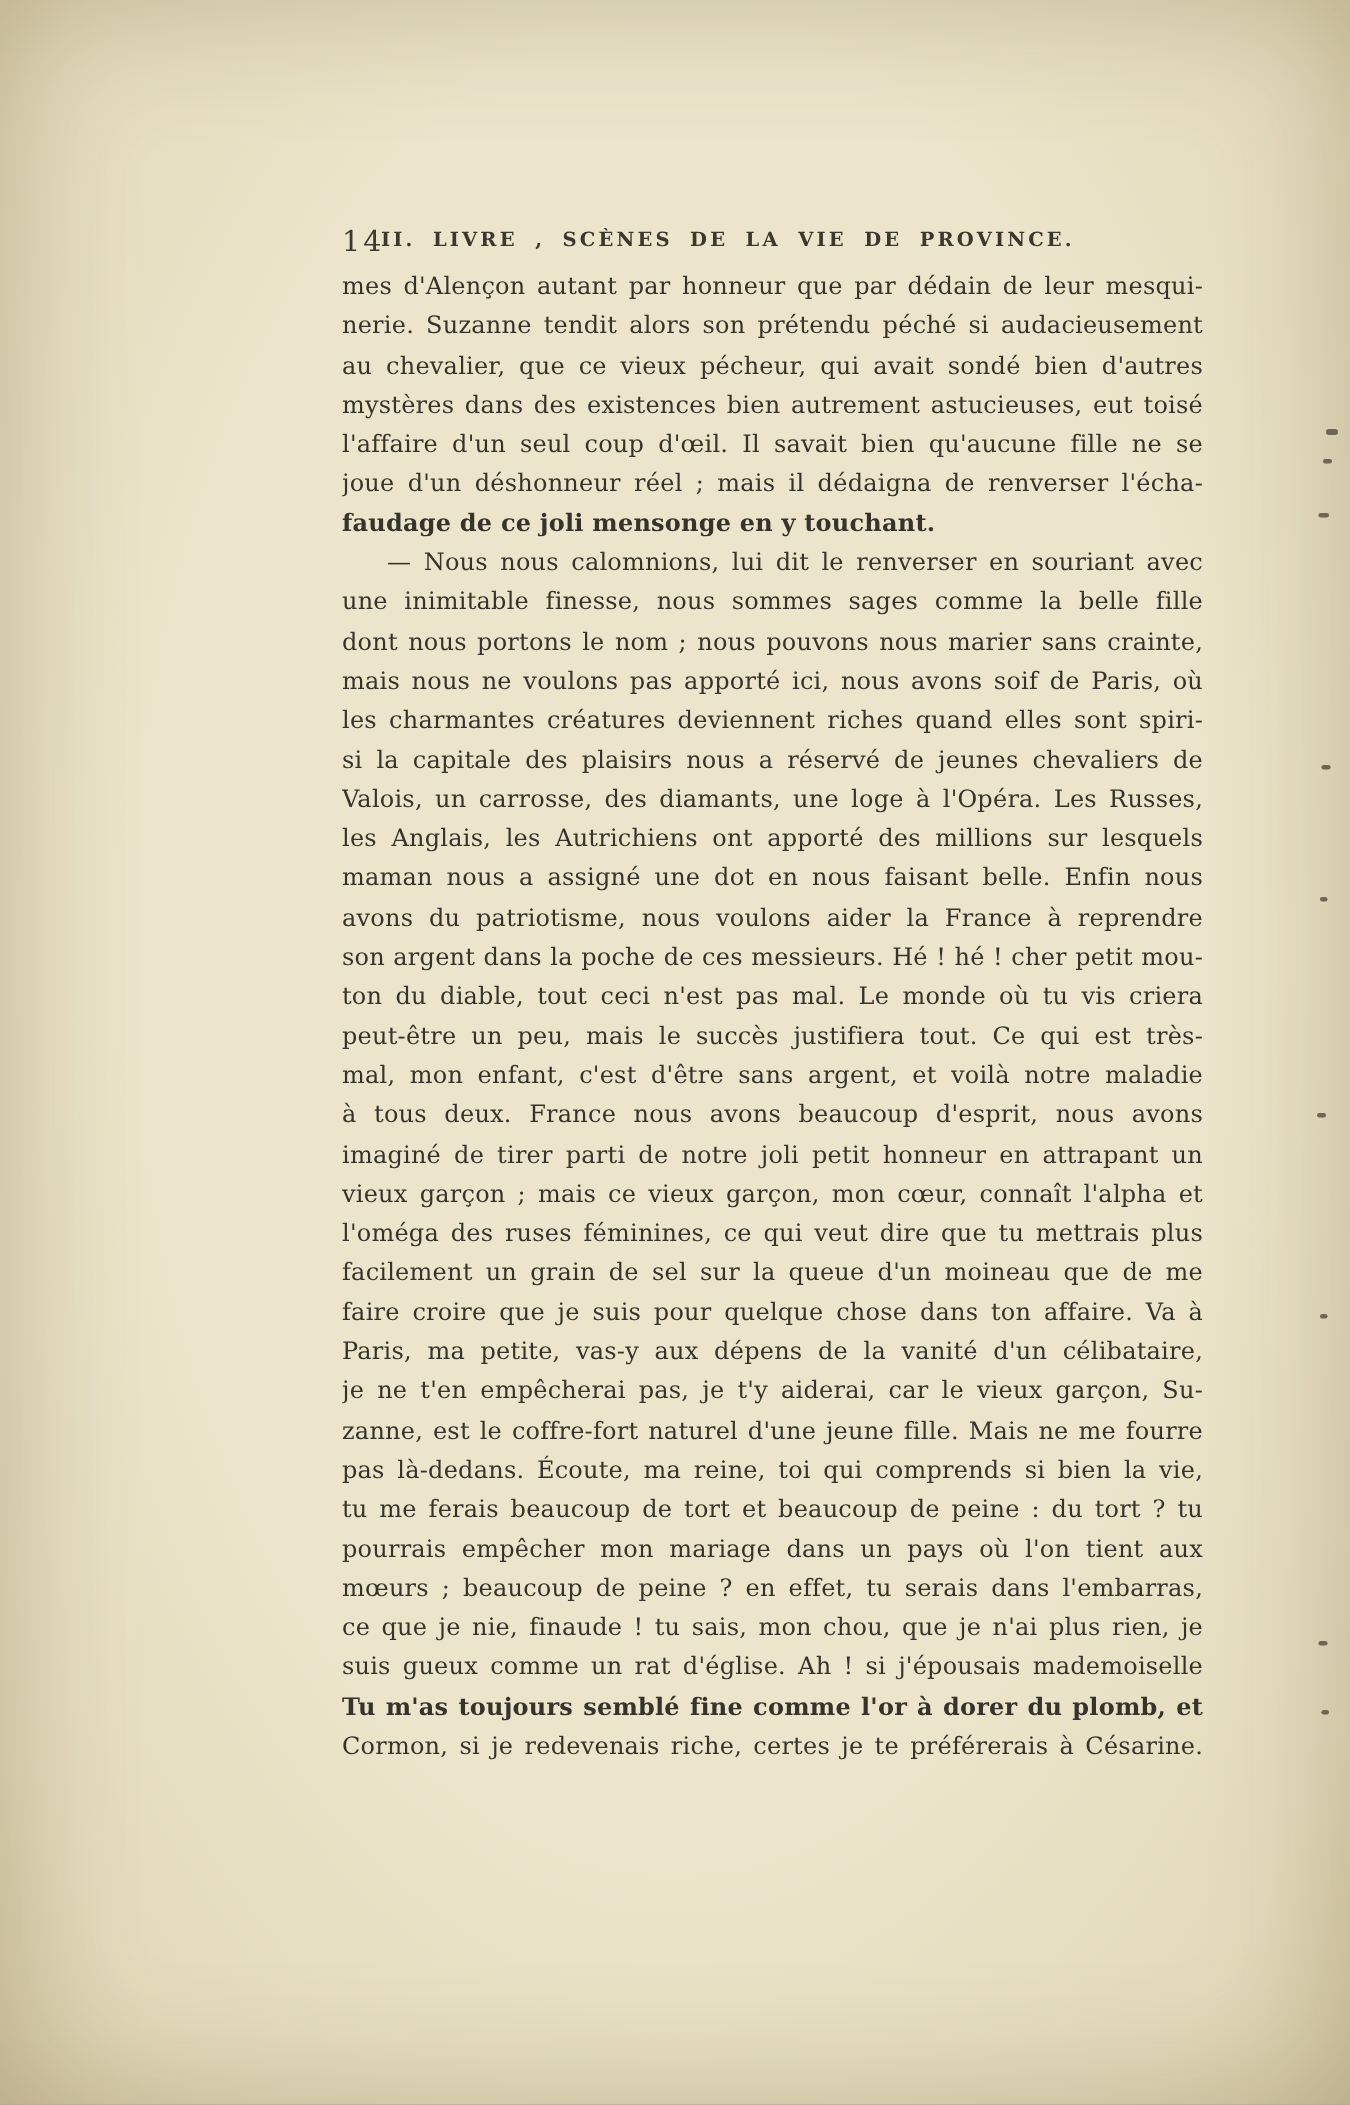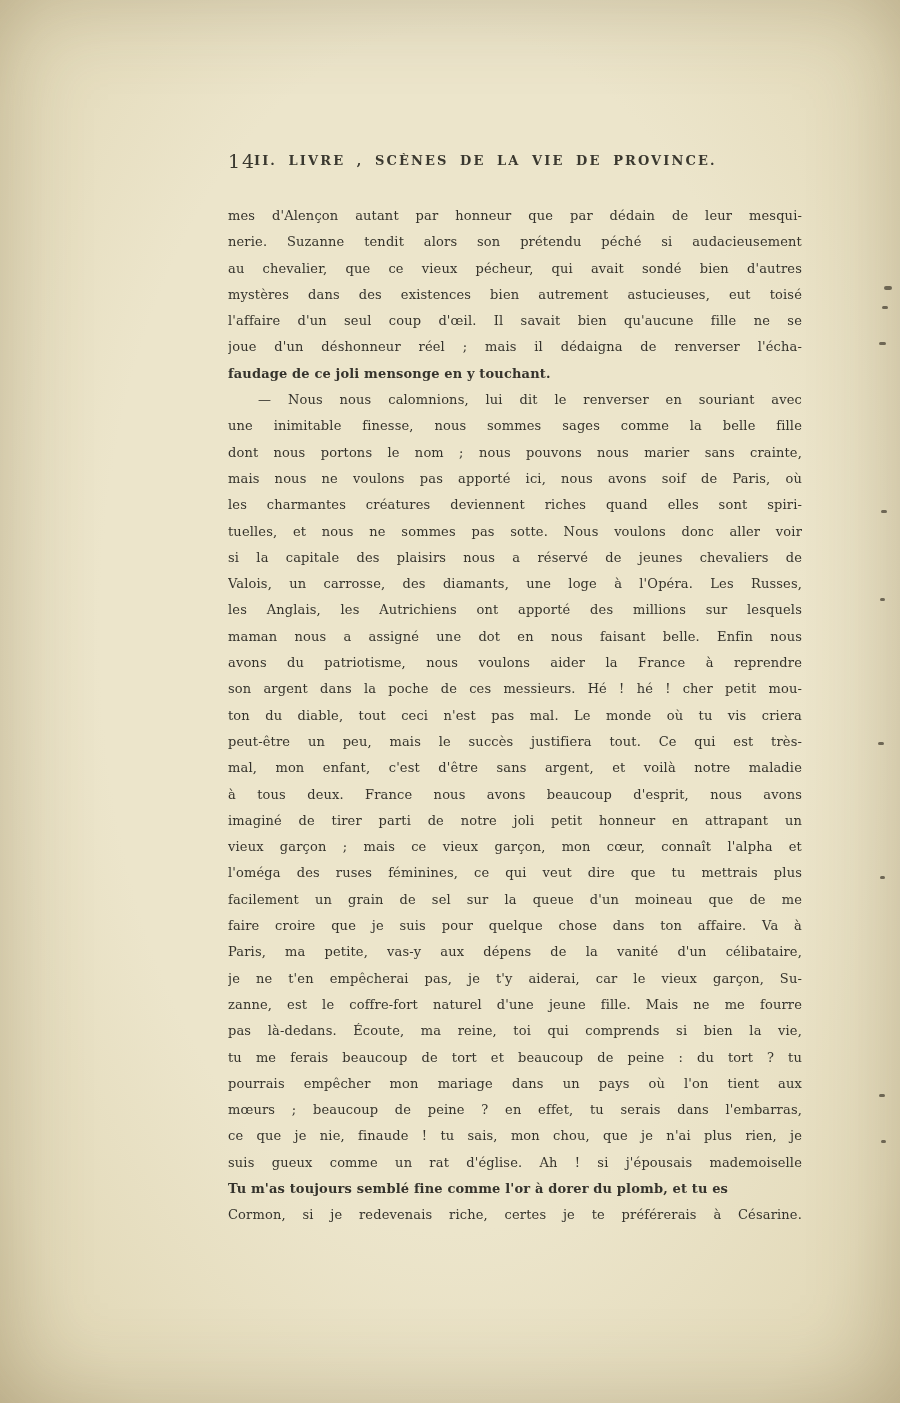--- a/index.html
+++ b/index.html
@@ -38,23 +38,23 @@
     font-size: 13px;
     font-weight: bold;
     letter-spacing: 2.1px;
     word-spacing: 5px;
     color: #3a382f;
     padding-left: 26px;
   }
   .textblock {
     position: absolute;
     left: 228px;
-    top: 203px;
+    top: 178px;
     width: 574px;
-    font-size: 13px;
+    font-size: 16px;
   }
   .line {
     height: 26.3px;
     line-height: 26.3px;
     text-align: justify;
     text-align-last: justify;
     overflow: hidden;
     letter-spacing: 0.15px;
   }
   .line.last {
@@ -96,21 +96,20 @@
       <div class="line">au chevalier, que ce vieux pécheur, qui avait sondé bien d'autres</div>
       <div class="line">mystères dans des existences bien autrement astucieuses, eut toisé</div>
       <div class="line">l'affaire d'un seul coup d'œil. Il savait bien qu'aucune fille ne se</div>
       <div class="line">joue d'un déshonneur réel ; mais il dédaigna de renverser l'écha-</div>
       <div class="line last">faudage de ce joli mensonge en y touchant.</div>
       <div class="line indent">— Nous nous calomnions, lui dit le renverser en souriant avec</div>
       <div class="line">une inimitable finesse, nous sommes sages comme la belle fille</div>
       <div class="line">dont nous portons le nom ; nous pouvons nous marier sans crainte,</div>
       <div class="line">mais nous ne voulons pas apporté ici, nous avons soif de Paris, où</div>
       <div class="line">les charmantes créatures deviennent riches quand elles sont spiri-</div>
-      <div class="line">tuelles, et nous ne sommes pas sotte. Nous voulons donc aller voir</div>
       <div class="line">si la capitale des plaisirs nous a réservé de jeunes chevaliers de</div>
       <div class="line">Valois, un carrosse, des diamants, une loge à l'Opéra. Les Russes,</div>
       <div class="line">les Anglais, les Autrichiens ont apporté des millions sur lesquels</div>
       <div class="line">maman nous a assigné une dot en nous faisant belle. Enfin nous</div>
       <div class="line">avons du patriotisme, nous voulons aider la France à reprendre</div>
       <div class="line">son argent dans la poche de ces messieurs. Hé ! hé ! cher petit mou-</div>
       <div class="line">ton du diable, tout ceci n'est pas mal. Le monde où tu vis criera</div>
       <div class="line">peut-être un peu, mais le succès justifiera tout. Ce qui est très-</div>
       <div class="line">mal, mon enfant, c'est d'être sans argent, et voilà notre maladie</div>
       <div class="line">à tous deux. France nous avons beaucoup d'esprit, nous avons</div>

